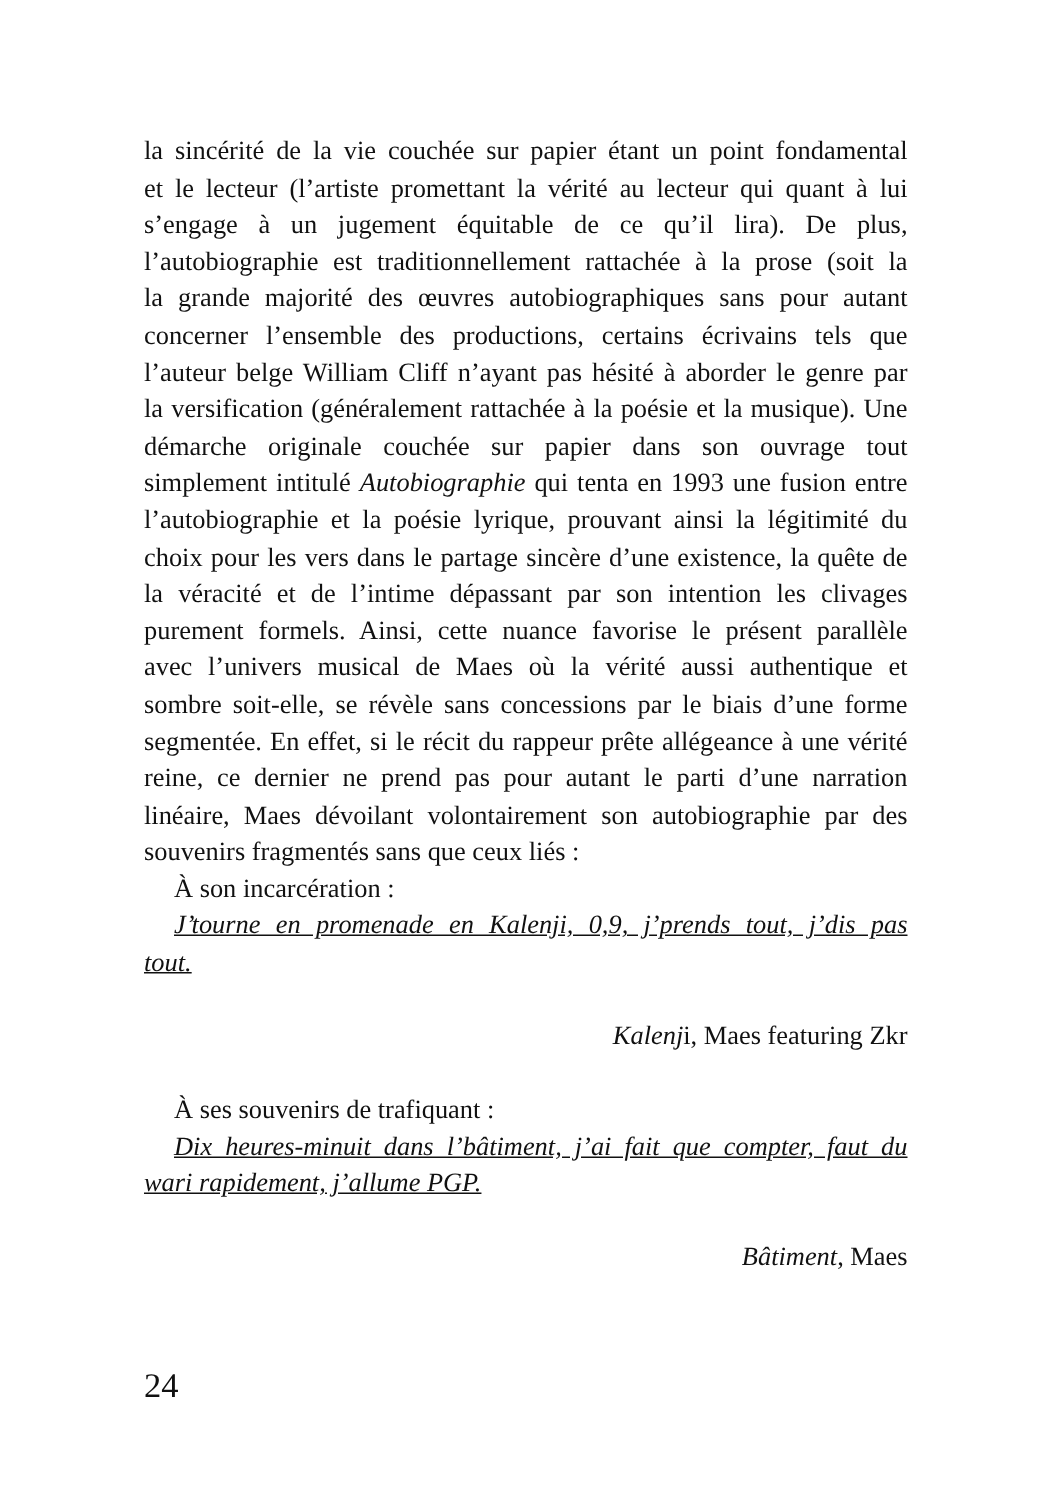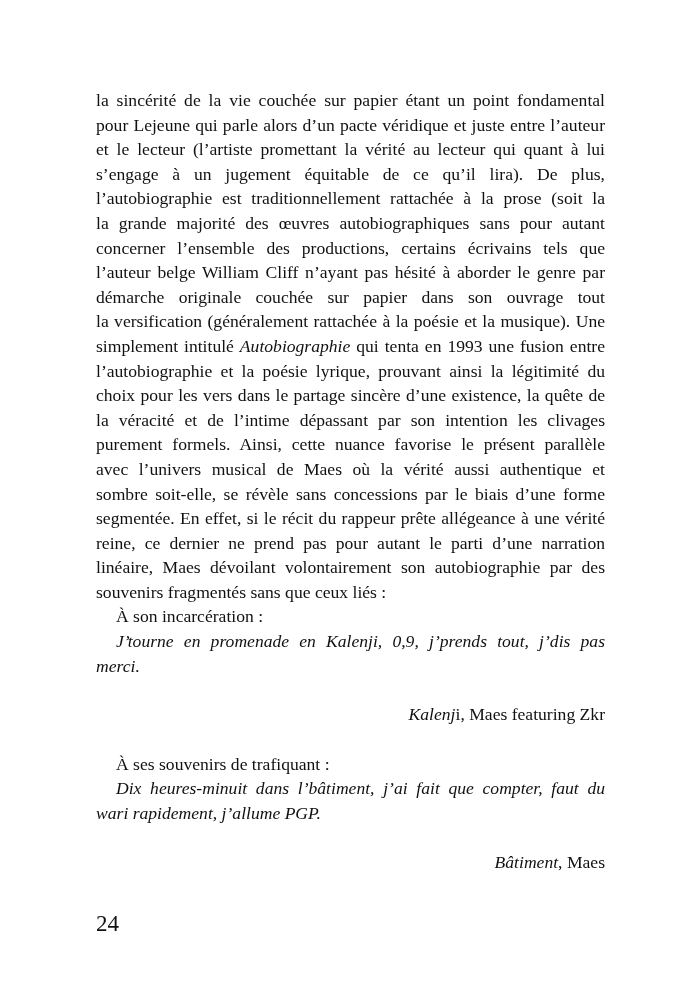--- a/index.html
+++ b/index.html
@@ -41,20 +41,21 @@
       text-indent: 20px;
     }
     .quote {
       margin: 0;
       font-style: italic;
     }
     .quote .line {
       display: block;
       text-align: justify;
       text-align-last: justify;
+      text-decoration: underline;
     }
     .quote .line.first {
       text-indent: 20px;
     }
     .quote .line.last {
       text-align-last: left;
     }
     .source {
       margin: 0;
       text-align: right;
@@ -73,46 +74,45 @@
       line-height: 24px;
     }
   </style>
 </head>
 <body>
 
 <div class="page">
 
   <p class="para">
     <span class="line">la sincérité de la vie couchée sur papier étant un point fondamental</span>
-    <span class="line">pour Lejeune qui parle alors d’un pacte véridique et juste entre l’auteur</span>
     <span class="line">et le lecteur (l’artiste promettant la vérité au lecteur qui quant à lui</span>
     <span class="line">s’engage à un jugement équitable de ce qu’il lira). De plus,</span>
     <span class="line">l’autobiographie est traditionnellement rattachée à la prose (soit la</span>
     <span class="line">la grande majorité des œuvres autobiographiques sans pour autant</span>
     <span class="line">concerner l’ensemble des productions, certains écrivains tels que</span>
     <span class="line">l’auteur belge William Cliff n’ayant pas hésité à aborder le genre par</span>
+    <span class="line">la versification (généralement rattachée à la poésie et la musique). Une</span>
     <span class="line">démarche originale couchée sur papier dans son ouvrage tout</span>
-    <span class="line">la versification (généralement rattachée à la poésie et la musique). Une</span>
     <span class="line"><span>simplement intitulé </span><em>Autobiographie</em><span> qui tenta en 1993 une fusion entre</span></span>
     <span class="line">l’autobiographie et la poésie lyrique, prouvant ainsi la légitimité du</span>
     <span class="line">choix pour les vers dans le partage sincère d’une existence, la quête de</span>
     <span class="line">la véracité et de l’intime dépassant par son intention les clivages</span>
     <span class="line">purement formels. Ainsi, cette nuance favorise le présent parallèle</span>
     <span class="line">avec l’univers musical de Maes où la vérité aussi authentique et</span>
     <span class="line">sombre soit-elle, se révèle sans concessions par le biais d’une forme</span>
     <span class="line">segmentée. En effet, si le récit du rappeur prête allégeance à une vérité</span>
     <span class="line">reine, ce dernier ne prend pas pour autant le parti d’une narration</span>
     <span class="line">linéaire, Maes dévoilant volontairement son autobiographie par des</span>
     <span class="line last">souvenirs fragmentés sans que ceux liés :</span>
   </p>
 
   <p class="intro">À son incarcération :</p>
   <p class="quote">
     <span class="line first">J’tourne en promenade en Kalenji, 0,9, j’prends tout, j’dis pas</span>
-    <span class="line last">merci.</span>
+    <span class="line last">tout.</span>
   </p>
   <div class="gap-a"></div>
   <p class="source"><em>Kalenj</em><span>i, Maes featuring Zkr</span></p>
   <div class="gap-b"></div>
 
   <p class="intro">À ses souvenirs de trafiquant :</p>
   <p class="quote">
     <span class="line first">Dix heures-minuit dans l’bâtiment, j’ai fait que compter, faut du</span>
     <span class="line last">wari rapidement, j’allume PGP.</span>
   </p>

